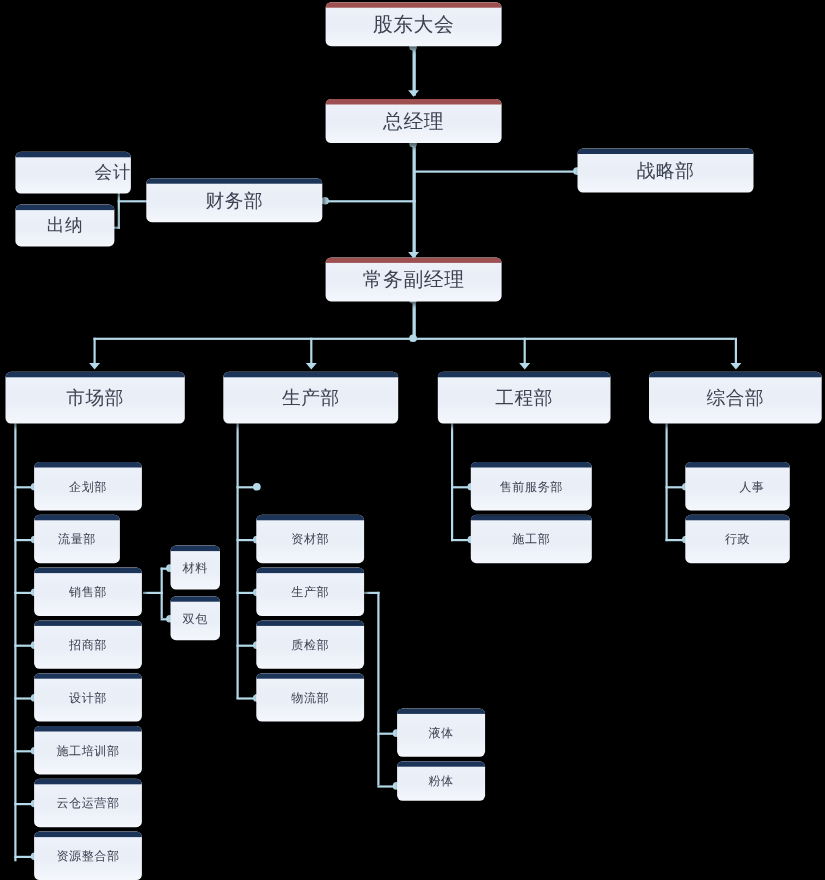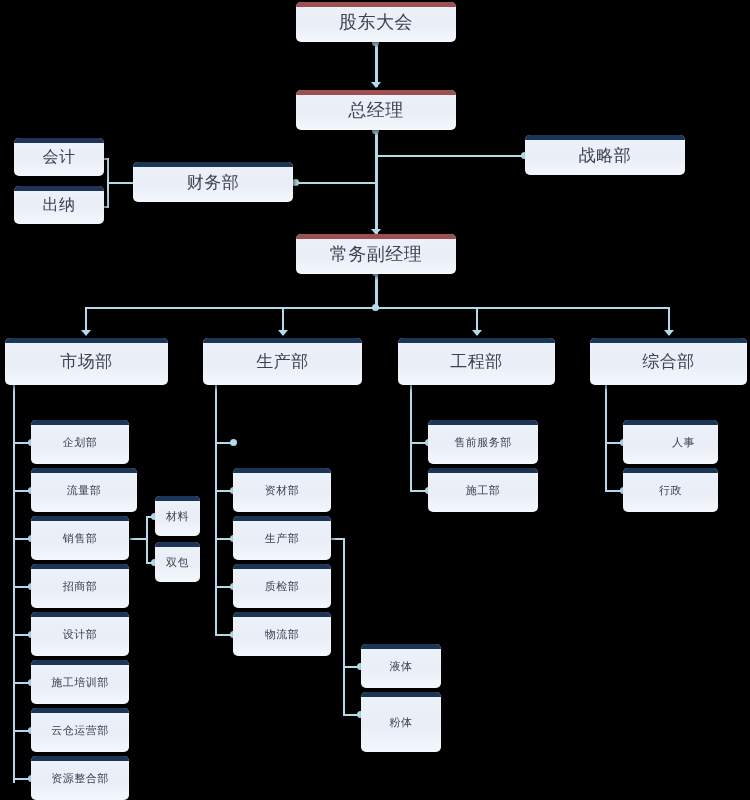--- a/index.html
+++ b/index.html
@@ -140,21 +140,21 @@
   <div class="node maroon s18" style="left:296px;top:90px;width:160px;height:40px;">
     <span class="cap"></span>
     <span class="lbl">总经理</span>
   </div>
 
   <div class="node navy s17" style="left:133px;top:162px;width:160px;height:40px;">
     <span class="cap"></span>
     <span class="lbl">财务部</span>
   </div>
 
-  <div class="node navy s16" style="left:14px;top:138px;width:90px;height:38px;">
+  <div class="node navy s16" style="left:14px;top:138px;width:105px;height:38px;justify-content:flex-end;">
     <span class="cap"></span>
     <span class="lbl">会计</span>
   </div>
 
   <div class="node navy s16" style="left:14px;top:186px;width:90px;height:38px;">
     <span class="cap"></span>
     <span class="lbl">出纳</span>
   </div>
 
   <div class="node navy s17" style="left:525px;top:135px;width:160px;height:40px;">
@@ -184,21 +184,21 @@
 
   <div class="node navy s17" style="left:590px;top:338px;width:157px;height:47px;">
     <span class="cap"></span>
     <span class="lbl">综合部</span>
   </div>
 
   <div class="node navy s15" style="left:31px;top:420px;width:98px;height:44px;">
     <span class="cap"></span>
     <span class="lbl">企划部</span>
     </div>
-  <div class="node navy s15" style="left:31px;top:468px;width:106px;height:44px;">
+  <div class="node navy s15" style="left:31px;top:468px;width:78px;height:44px;">
     <span class="cap"></span>
     <span class="lbl">流量部</span>
     </div>
   <div class="node navy s15" style="left:31px;top:516px;width:98px;height:44px;">
     <span class="cap"></span>
     <span class="lbl">销售部</span>
     </div>
   <div class="node navy s15" style="left:31px;top:564px;width:98px;height:44px;">
     <span class="cap"></span>
     <span class="lbl">招商部</span>
@@ -243,21 +243,21 @@
     </div>
   <div class="node navy s15" style="left:233px;top:612px;width:98px;height:44px;">
     <span class="cap"></span>
     <span class="lbl">物流部</span>
     </div>
 
   <div class="node navy s15" style="left:361px;top:644px;width:80px;height:44px;">
     <span class="cap"></span>
     <span class="lbl">液体</span>
     </div>
-  <div class="node navy s15" style="left:361px;top:692px;width:80px;height:60px;justify-content:center;">
+  <div class="node navy s15" style="left:361px;top:692px;width:80px;height:36px;justify-content:center;">
     <span class="cap"></span>
     <span class="lbl">粉体</span>
     </div>
 
   <div class="node navy s15" style="left:428px;top:468px;width:110px;height:44px;">
     <span class="cap"></span>
     <span class="lbl">施工部</span>
     </div>
   <div class="node navy s15" style="left:428px;top:420px;width:110px;height:44px;">
     <span class="cap"></span>

